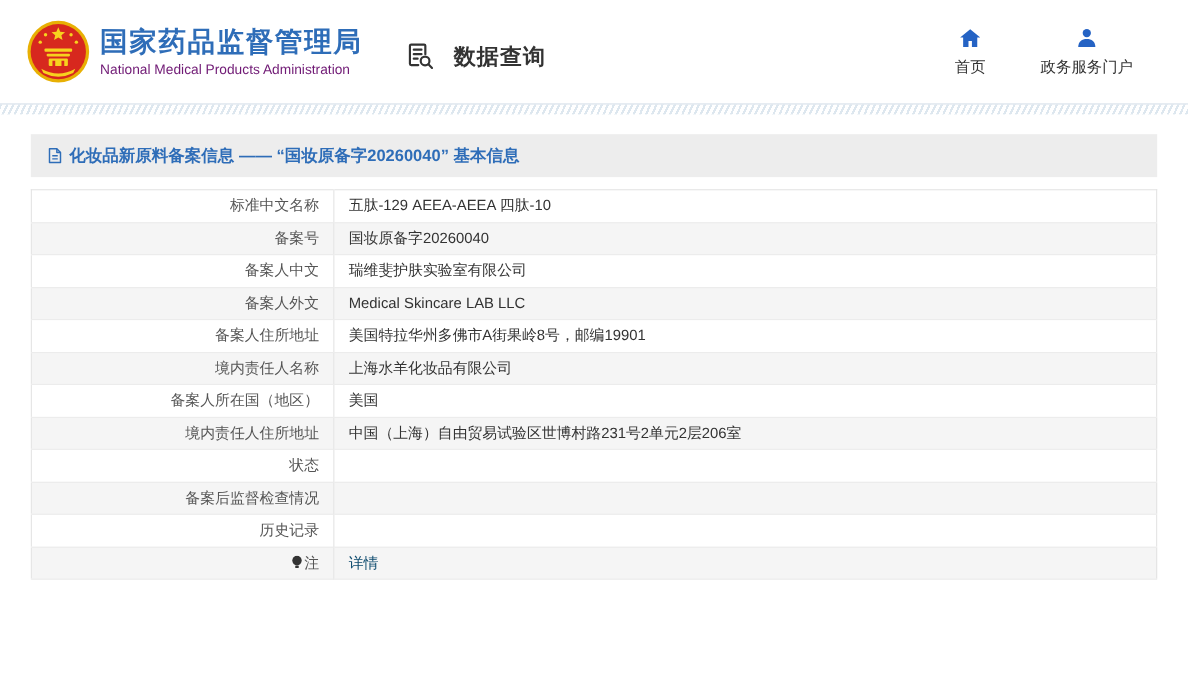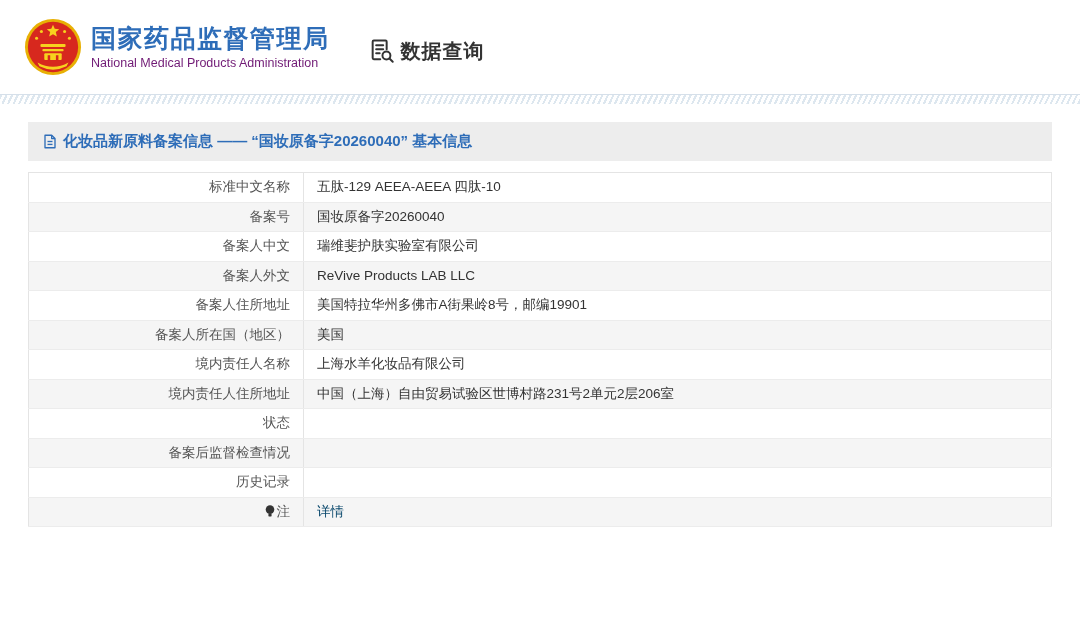--- a/index.html
+++ b/index.html
@@ -6,21 +6,21 @@
   html, body { width: 1080px; height: 624px; background: #ffffff; overflow: hidden;
     font-family: "Liberation Sans", "DejaVu Sans", sans-serif; }
 
   
   .header { height: 94px; display: flex; align-items: center; padding: 0 50px 0 24px; background: #fff; }
   .brand { display: flex; align-items: center; gap: 9px; }
   .emblem { width: 58px; height: 58px; flex: 0 0 auto; }
   .brand-text { display: flex; flex-direction: column; }
   .brand-zh { font-size: 25px; font-weight: bold; color: #2e6db8; letter-spacing: 1.5px; line-height: 1.15; }
   .brand-en { font-size: 12.5px; color: #701a75; margin-top: 3px; }
-  .data-query { display: flex; align-items: center; gap: 5px; margin-left: 38px; margin-top: 8px; cursor: pointer; }
+  .data-query { display: flex; align-items: center; gap: 17px; margin-left: 38px; margin-top: 8px; cursor: pointer; }
   .data-query-label { font-size: 20px; color: #333; font-weight: 600; letter-spacing: 1px; }
   .top-nav { margin-left: auto; display: flex; gap: 50px; }
   .nav-item { display: flex; flex-direction: column; align-items: center; gap: 6px; cursor: pointer; }
   .nav-item-label { font-size: 14px; color: #333; }
 
   
   .stripe-divider { height: 10px; border-top: 1px solid #d6e0ea;
     background: repeating-linear-gradient(115deg, #dde7ef 0, #dde7ef 2px, #ffffff 2px, #ffffff 5px); }
 
   
@@ -68,20 +68,35 @@
       <path d="M16 10.5 V4 a1 1 0 0 0 -1 -1 H5 a1 1 0 0 0 -1 1 v14 a1 1 0 0 0 1 1 h5.5"></path>
       <line x1="7" y1="7" x2="13" y2="7"></line>
       <line x1="7" y1="10.5" x2="13" y2="10.5"></line>
       <line x1="7" y1="14" x2="10" y2="14"></line>
       <circle cx="15.8" cy="15.8" r="3.4"></circle>
       <line x1="18.4" y1="18.4" x2="21.2" y2="21.2"></line>
     </svg>
     <span class="data-query-label">数据查询</span>
   </div>
 
+  <div class="top-nav">
+    <div class="nav-item">
+      <svg width="22" height="22" viewBox="0 0 24 24" fill="#2563c4">
+        <path d="M12 2.8 L22 11 h-3 v9.5 h-5.3 v-6 h-3.4 v6 H5 V11 H2 Z"></path>
+      </svg>
+      <span class="nav-item-label">首页</span>
+    </div>
+    <div class="nav-item">
+      <svg width="22" height="22" viewBox="0 0 24 24" fill="#2563c4">
+        <circle cx="12" cy="6.6" r="4.1"></circle>
+        <path d="M3.5 20.5 c0 -5.4 3.8 -8 8.5 -8 s8.5 2.6 8.5 8 z"></path>
+      </svg>
+      <span class="nav-item-label">政务服务门户</span>
+    </div>
+  </div>
 </div>
 
 <div class="stripe-divider"></div>
 
 <div class="main">
   <div class="title-bar">
     <svg width="14" height="15" viewBox="0 0 16 18" fill="none" stroke="#2e6db8" stroke-width="1.6" stroke-linejoin="round">
       <path d="M2 1.5 h8 l4 4 v11 H2 Z"></path>
       <path d="M10 1.5 v4 h4"></path>
       <line x1="5" y1="9" x2="11" y2="9"></line>
@@ -99,33 +114,33 @@
         <tr>
           <td class="label-cell"><span>备案号</span></td>
           <td class="value-cell"><span>国妆原备字20260040</span></td>
         </tr>
         <tr>
           <td class="label-cell"><span>备案人中文</span></td>
           <td class="value-cell"><span>瑞维斐护肤实验室有限公司</span></td>
         </tr>
         <tr>
           <td class="label-cell"><span>备案人外文</span></td>
-          <td class="value-cell"><span>ReVive Products LAB LLC</span></td>
+          <td class="value-cell"><span>Medical Skincare LAB LLC</span></td>
         </tr>
         <tr>
           <td class="label-cell"><span>备案人住所地址</span></td>
           <td class="value-cell"><span>美国特拉华州多佛市A街果岭8号，邮编19901</span></td>
         </tr>
         <tr>
+          <td class="label-cell"><span>境内责任人名称</span></td>
+          <td class="value-cell"><span>上海水羊化妆品有限公司</span></td>
+        </tr>
+        <tr>
           <td class="label-cell"><span>备案人所在国（地区）</span></td>
           <td class="value-cell"><span>美国</span></td>
-        </tr>
-        <tr>
-          <td class="label-cell"><span>境内责任人名称</span></td>
-          <td class="value-cell"><span>上海水羊化妆品有限公司</span></td>
         </tr>
         <tr>
           <td class="label-cell"><span>境内责任人住所地址</span></td>
           <td class="value-cell"><span>中国（上海）自由贸易试验区世博村路231号2单元2层206室</span></td>
         </tr>
         <tr>
           <td class="label-cell"><span>状态</span></td>
           <td class="value-cell"><span></span></td>
         </tr>
         <tr>

